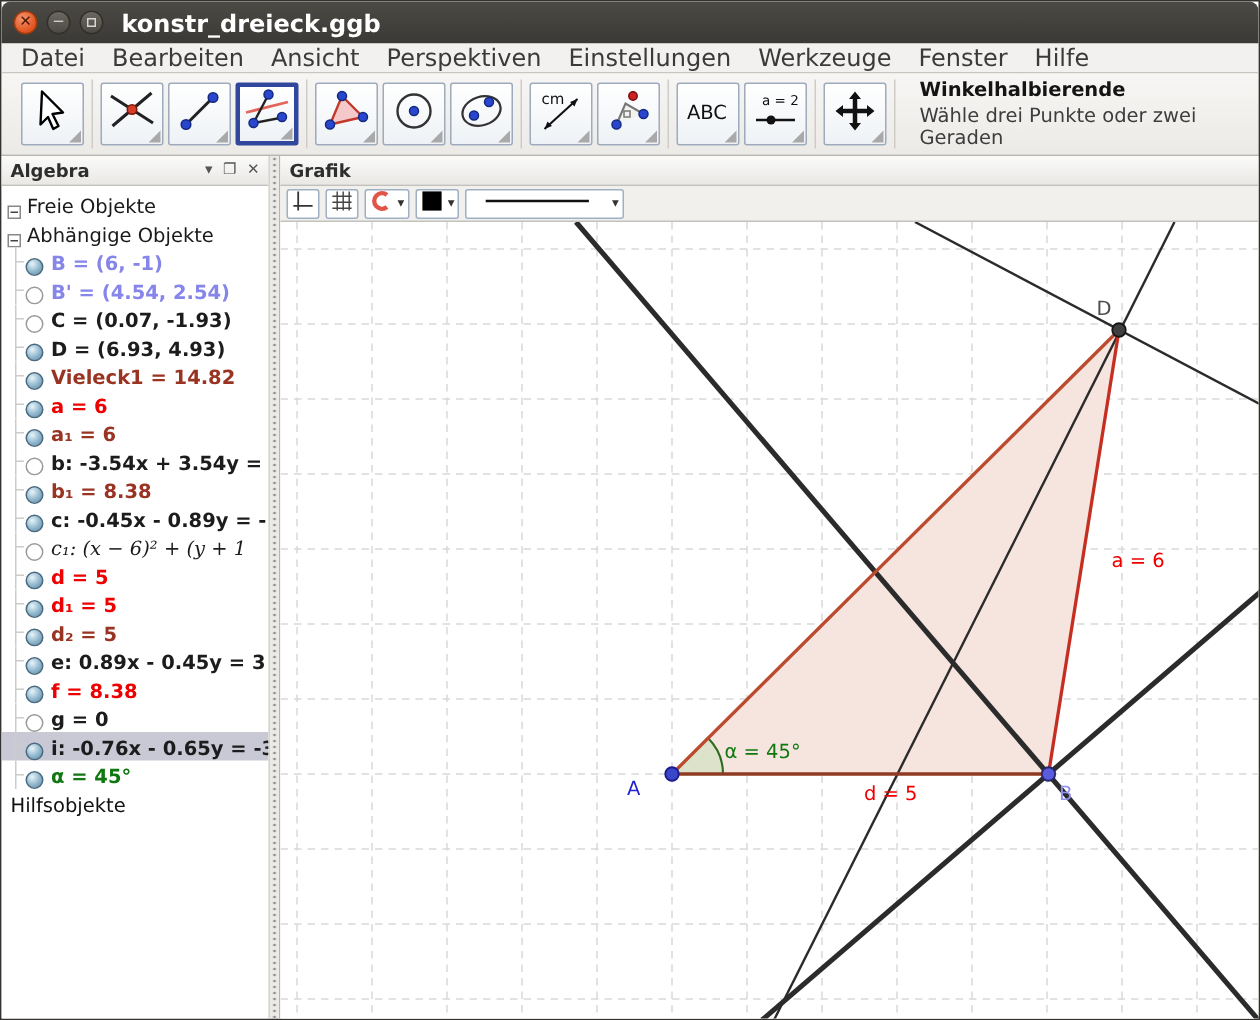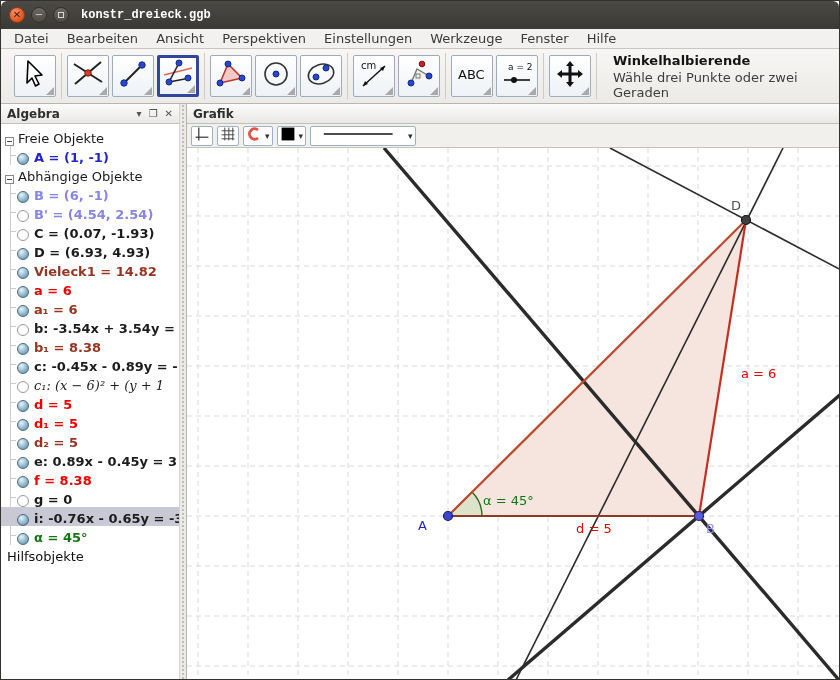--- a/index.html
+++ b/index.html
@@ -11,25 +11,25 @@
   .titlebar { height:28px; background:linear-gradient(#4c4a45,#3a3935);
               border-radius:6px 6px 0 0; display:flex; align-items:center; padding:0 8px; }
   .winbtns { display:flex; gap:6px; align-items:center; }
   .wbtn { width:16px; height:16px; border-radius:50%; display:flex; align-items:center;
           justify-content:center; font-size:10px; line-height:1; }
   .wbtn.close { background:radial-gradient(circle at 35% 30%, #f4926b, #e1531d 70%);
                 border:1px solid #9c3a12; color:#4d1504; font-weight:bold; }
   .wbtn.min, .wbtn.max { background:linear-gradient(#6b6761,#4d4943);
                 border:1px solid #33302c; color:#d9d7d3; }
   .wbtn.max span { width:6px; height:6px; border:1px solid #d9d7d3; display:block; }
-  .title { color:#fff; font-weight:bold; font-size:12px; margin-left:12px;font-family:Liberation Mono, monospace; }
+  .title { color:#fff; font-weight:bold; font-size:16px; margin-left:12px; }
   
   .menubar { height:20px; background:#f2f1ef; border-bottom:1px solid #c9c6c2;
              display:flex; align-items:center; padding-left:4px; }
-  .menu-item { font-size:13px; color:#3a3a3a; padding:0 9px; line-height:20px; cursor:default; }
+  .menu-item { font-size:16px; color:#3a3a3a; padding:0 9px; line-height:20px; cursor:default; }
   
   .toolbar { height:55px; background:linear-gradient(#f7f6f4,#eceae7);
              border-bottom:1px solid #b9b6b1; display:flex; align-items:center; padding-left:8px; }
   .tool-group { display:flex; gap:3px; padding:0 5px; border-right:1px solid #cfccc8; height:46px;
                 align-items:center; }
   .tool-group:last-of-type { border-right:none; }
   .tbtn { position:relative; width:42px; height:42px; background:linear-gradient(#ffffff,#eef2f6);
           border:1px solid #9dabbd; border-radius:2px; display:flex; align-items:center;
           justify-content:center; }
   .tbtn.selected { border:3px solid #31479e; }
@@ -232,24 +232,20 @@
         <span class="spacer"></span>
         <span class="ph-ico">▾</span>
         <span class="ph-ico">❐</span>
         <span class="ph-ico">✕</span>
       </div>
       <div class="tree">
           <div class="row section">
             <span class="collapse"></span>
             <span class="sec-label">Freie Objekte</span>
           </div>
-          <div class="row item">
-            <span class="marble on"></span>
-            <span class="obj-text" style="color: rgb(35, 35, 211);">A = (1, -1)</span>
-          </div>
           <div class="row section">
             <span class="collapse"></span>
             <span class="sec-label">Abhängige Objekte</span>
           </div>
           <div class="row item">
             <span class="marble on"></span>
             <span class="obj-text" style="color: rgb(133, 133, 234);">B = (6, -1)</span>
           </div>
           <div class="row item">
             <span class="marble off"></span>

